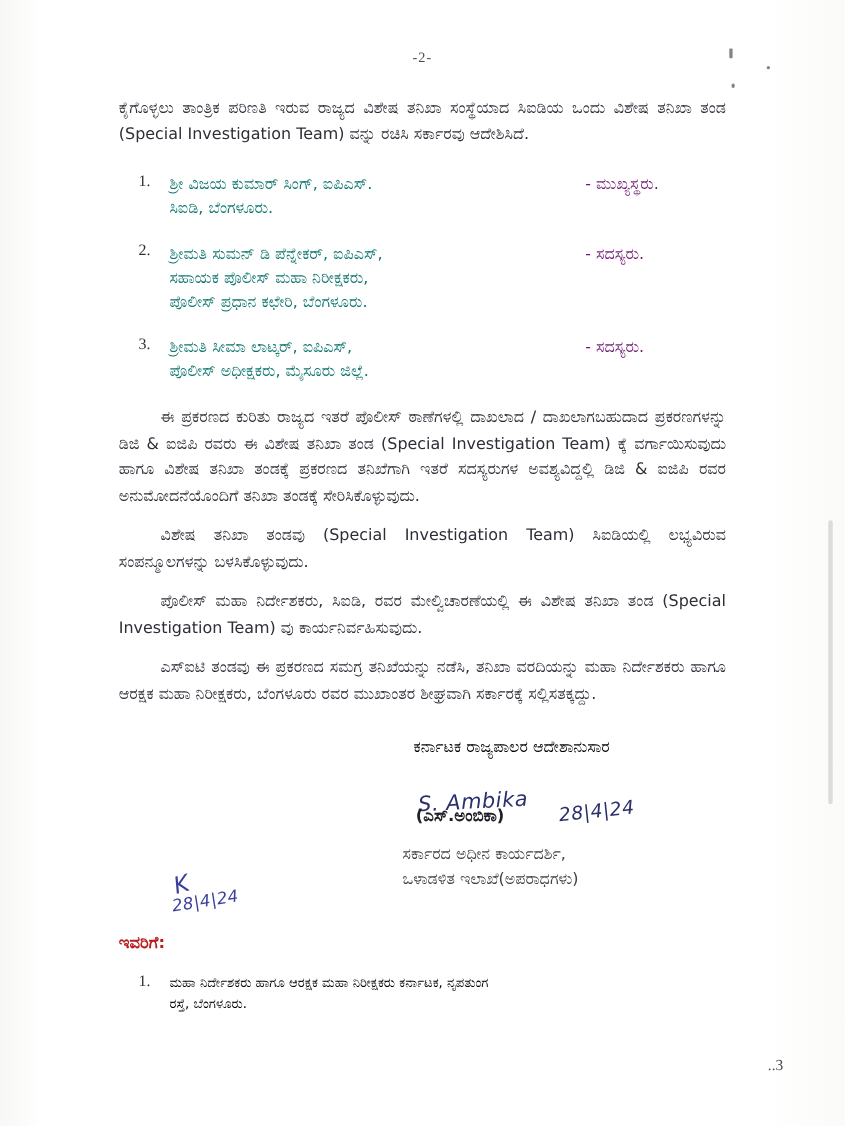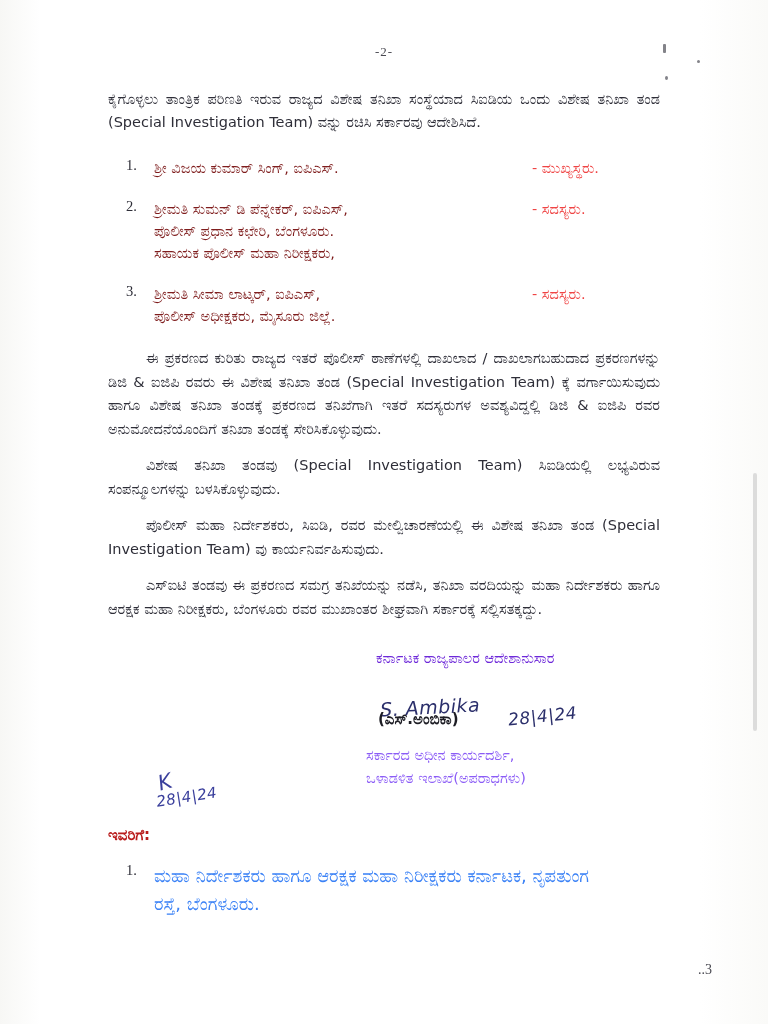--- a/index.html
+++ b/index.html
@@ -108,40 +108,40 @@
   .member-row {
     display: flex;
     align-items: flex-start;
   }
   .member-lines {
     flex: 0 0 370px;
   }
   .member-line {
     font-size: 14.5px;
     line-height: 1.52;
-    color: #7f1d1d;
+    color: #0f766e;
   }
   .member-role {
     flex: 1;
     font-size: 14.5px;
     line-height: 1.52;
-    color: #ef4444;
+    color: #701a75;
     padding-left: 8px;
     white-space: nowrap;
   }
 
   
   .closing-block {
     margin-top: 26px;
     padding-left: 268px;
   }
   .closing-line {
     font-size: 14.5px;
     line-height: 1.6;
-    color: #6d28d9;
+    color: #000000;
   }
 
   .sign-area {
     position: relative;
     margin-top: 26px;
     padding-left: 268px;
     height: 118px;
   }
   .handwritten-sign {
     position: absolute;
@@ -175,21 +175,21 @@
     font-weight: bold;
     color: #1d1d24;
     white-space: nowrap;
   }
   .sign-desig {
     position: absolute;
     left: 258px;
     top: 48px;
     font-size: 14.5px;
     line-height: 1.58;
-    color: #8b5cf6;
+    color: #404040;
     white-space: nowrap;
   }
   .initial-mark {
     position: absolute;
     left: 50px;
     top: 74px;
     font-family: "DejaVu Sans", sans-serif;
     font-size: 21px;
     font-style: italic;
     color: #3a3f9c;
@@ -221,23 +221,23 @@
     list-style: none;
     margin: 18px 0 0 0;
     padding: 0;
   }
   ol.recipient-list > li {
     position: relative;
     padding-left: 46px;
     margin-bottom: 10px;
   }
   .recipient-line {
-    font-size: 18px;
+    font-size: 12px;
     line-height: 1.55;
-    color: #3b82f6;
+    color: #000000;
   }
 
   .page-continue {
     position: absolute;
     right: 56px;
     top: 962px;
     font-size: 14px;
     color: #4a4a52;
     font-family: "Liberation Serif", serif;
   }
@@ -261,32 +261,33 @@
 
       <p class="para kn first">ಕೈಗೊಳ್ಳಲು ತಾಂತ್ರಿಕ ಪರಿಣತಿ ಇರುವ ರಾಜ್ಯದ ವಿಶೇಷ ತನಿಖಾ ಸಂಸ್ಥೆಯಾದ ಸಿಐಡಿಯ ಒಂದು ವಿಶೇಷ ತನಿಖಾ ತಂಡ (Special Investigation Team) ವನ್ನು ರಚಿಸಿ ಸರ್ಕಾರವು ಆದೇಶಿಸಿದೆ.</p>
 
       <ol class="member-list">
 
         <li>
           <span class="li-num">1.</span>
           <div class="member-row">
             <div class="member-lines">
               <div class="member-line kn">ಶ್ರೀ ವಿಜಯ ಕುಮಾರ್ ಸಿಂಗ್, ಐಪಿಎಸ್.</div>
+              <div class="member-line kn">ಸಿಐಡಿ, ಬೆಂಗಳೂರು.</div>
             </div>
             <div class="member-role kn">-  ಮುಖ್ಯಸ್ಥರು.</div>
           </div>
         </li>
 
         <li>
           <span class="li-num">2.</span>
           <div class="member-row">
             <div class="member-lines">
               <div class="member-line kn">ಶ್ರೀಮತಿ ಸುಮನ್ ಡಿ ಪೆನ್ನೇಕರ್, ಐಪಿಎಸ್,</div>
+              <div class="member-line kn">ಸಹಾಯಕ ಪೊಲೀಸ್ ಮಹಾ ನಿರೀಕ್ಷಕರು,</div>
               <div class="member-line kn">ಪೊಲೀಸ್ ಪ್ರಧಾನ ಕಛೇರಿ, ಬೆಂಗಳೂರು.</div>
-              <div class="member-line kn">ಸಹಾಯಕ ಪೊಲೀಸ್ ಮಹಾ ನಿರೀಕ್ಷಕರು,</div>
             </div>
             <div class="member-role kn">-  ಸದಸ್ಯರು.</div>
           </div>
         </li>
 
         <li>
           <span class="li-num">3.</span>
           <div class="member-row">
             <div class="member-lines">
               <div class="member-line kn">ಶ್ರೀಮತಿ ಸೀಮಾ ಲಾಟ್ಕರ್, ಐಪಿಎಸ್,</div>

